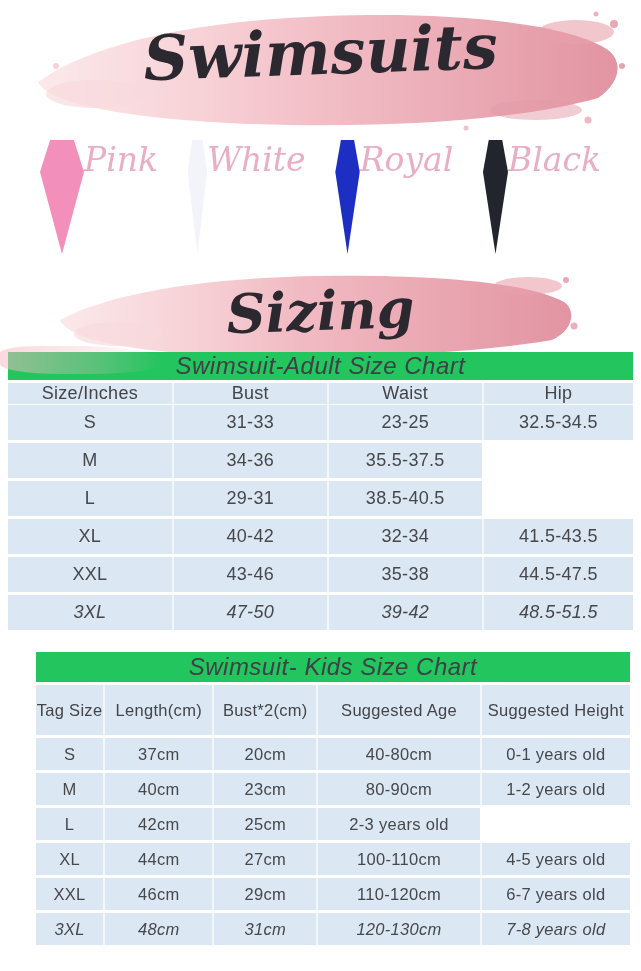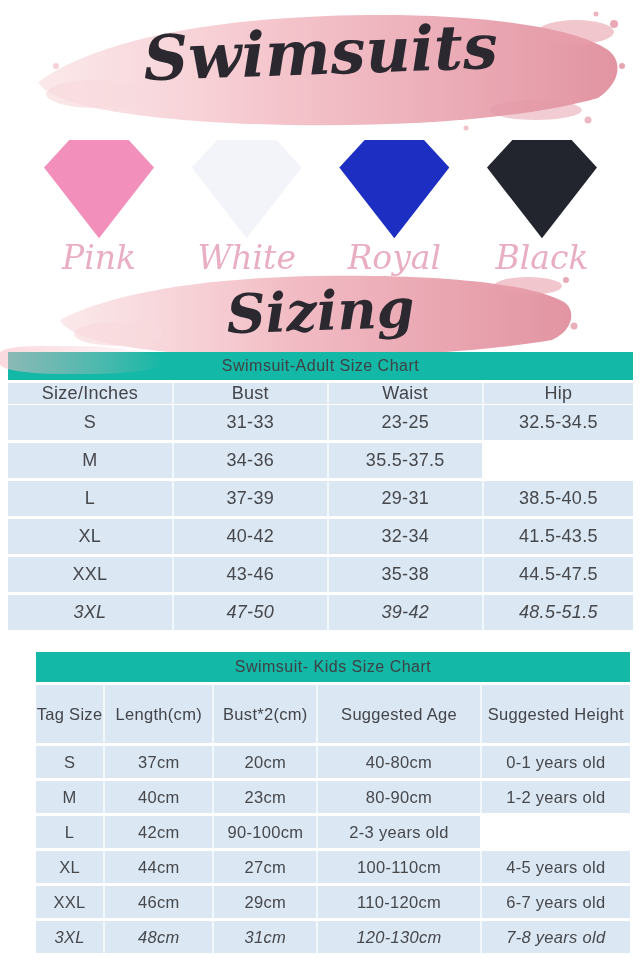--- a/index.html
+++ b/index.html
@@ -31,53 +31,54 @@
   }
   .script-top { top:22px; font-size:62px; }
   .script-sizing { top:8px; font-size:54px; }
 
   
   .swatches {
     height:136px;
     display:flex; justify-content:space-between;
     padding:0 40px;
   }
-  .swatch { width:118px; display:flex; flex-direction:column; align-items:center; }
+  .swatch { width:118px; display:flex; flex-direction:row; }
   .diamond {
     width:110px; height:114px;
     clip-path:polygon(23% 0%, 77% 0%, 100% 28%, 50% 100%, 0% 28%);
   }
   .swatch-label {
     margin-top:3px;
     font-family:"DejaVu Serif", serif;
     font-style:italic;
     font-size:33px; line-height:1.05;
     color:#e9aec2;
   }
 
   
   .size-table { position:relative; z-index:2; }
   .adult { margin:0 8px 0 8px; }
   .kids  { margin:22px 11px 0 36px; }
 
   .t-title {
-    background:#14b8a6;
+    background:#22c55e;
     display:flex; align-items:center; justify-content:center;
-    font-size:16px; letter-spacing:.5px; color:#3e4145;
+    font-size:24px; letter-spacing:.5px; color:#3e4145;
     margin-bottom:3px;
+    font-style:italic;
   }
   .adult .t-title { height:28px; }
   .kids  .t-title { height:30px; }
 
   .t-row { display:grid; margin-bottom:3px; }
   .t-row:last-child { margin-bottom:0;font-style:italic; }
   .adult .t-row { grid-template-columns:26.2% 24.8% 24.8% 24.2%; height:35px; }
   .adult .t-row.head { height:19px; }
   .kids  .t-row { grid-template-columns:11.3% 18.4% 17.5% 27.5% 25.3%; height:32px; }
-  .kids  .t-row.head { height:58px; }
+  .kids  .t-row.head { height:50px; }
 
   .t-cell {
     background:#dbe7f3;
     display:flex; align-items:center; justify-content:center;
     text-align:center;
     font-size:18px; letter-spacing:.3px; color:#46484c;
     border-left:2px solid rgba(255,255,255,.65);
     line-height:1.15;
   }
   .t-row .t-cell:first-child { border-left:none; }
@@ -175,21 +176,20 @@
     <div class="t-cell">23-25</div>
     <div class="t-cell">32.5-34.5</div>
   </div>
   <div class="t-row">
     <div class="t-cell">M</div>
     <div class="t-cell">34-36</div>
     <div class="t-cell">35.5-37.5</div>
   </div>
   <div class="t-row">
     <div class="t-cell">L</div>
-    <div class="t-cell">37-39</div>
     <div class="t-cell">29-31</div>
     <div class="t-cell">38.5-40.5</div>
   </div>
   <div class="t-row">
     <div class="t-cell">XL</div>
     <div class="t-cell">40-42</div>
     <div class="t-cell">32-34</div>
     <div class="t-cell">41.5-43.5</div>
   </div>
   <div class="t-row">
@@ -225,21 +225,21 @@
   <div class="t-row">
     <div class="t-cell">M</div>
     <div class="t-cell">40cm</div>
     <div class="t-cell">23cm</div>
     <div class="t-cell">80-90cm</div>
     <div class="t-cell">1-2 years old</div>
   </div>
   <div class="t-row">
     <div class="t-cell">L</div>
     <div class="t-cell">42cm</div>
-    <div class="t-cell">90-100cm</div>
+    <div class="t-cell">25cm</div>
     <div class="t-cell">2-3 years old</div>
   </div>
   <div class="t-row">
     <div class="t-cell">XL</div>
     <div class="t-cell">44cm</div>
     <div class="t-cell">27cm</div>
     <div class="t-cell">100-110cm</div>
     <div class="t-cell">4-5 years old</div>
   </div>
   <div class="t-row">

